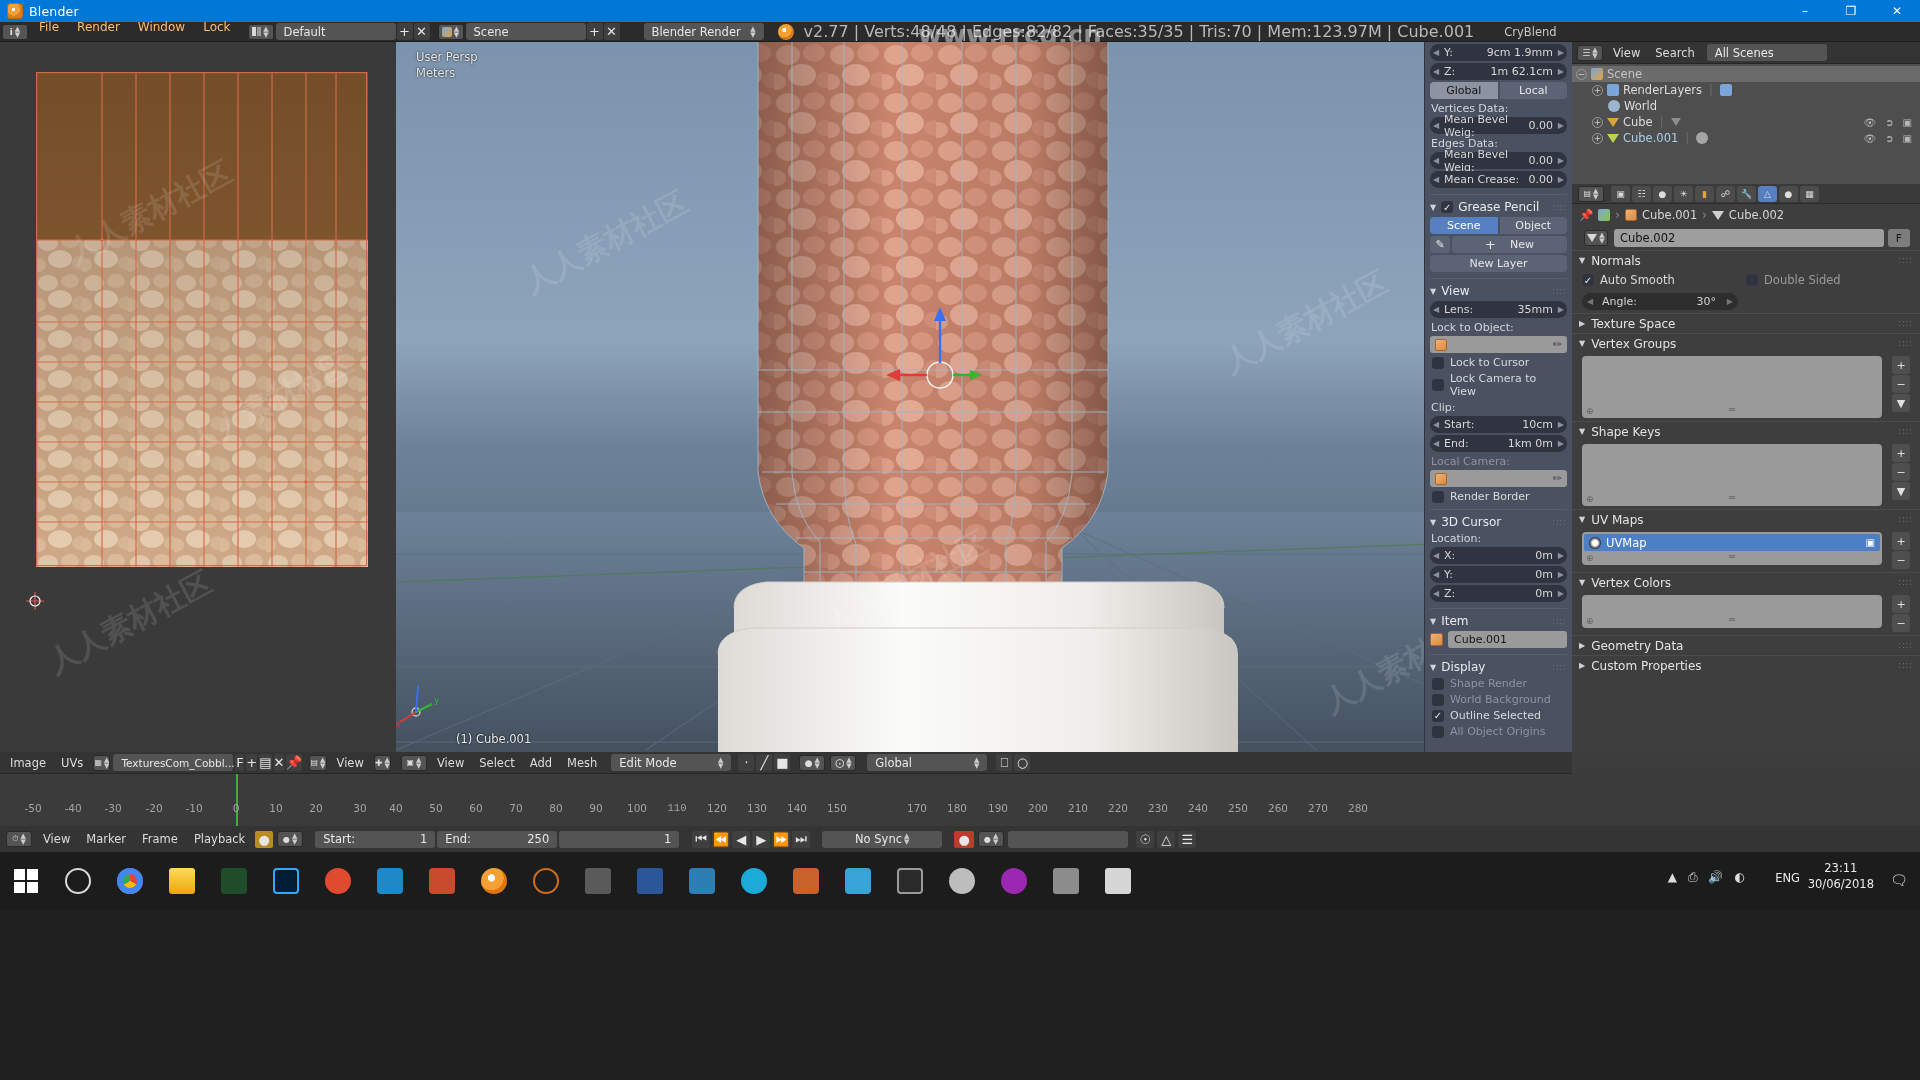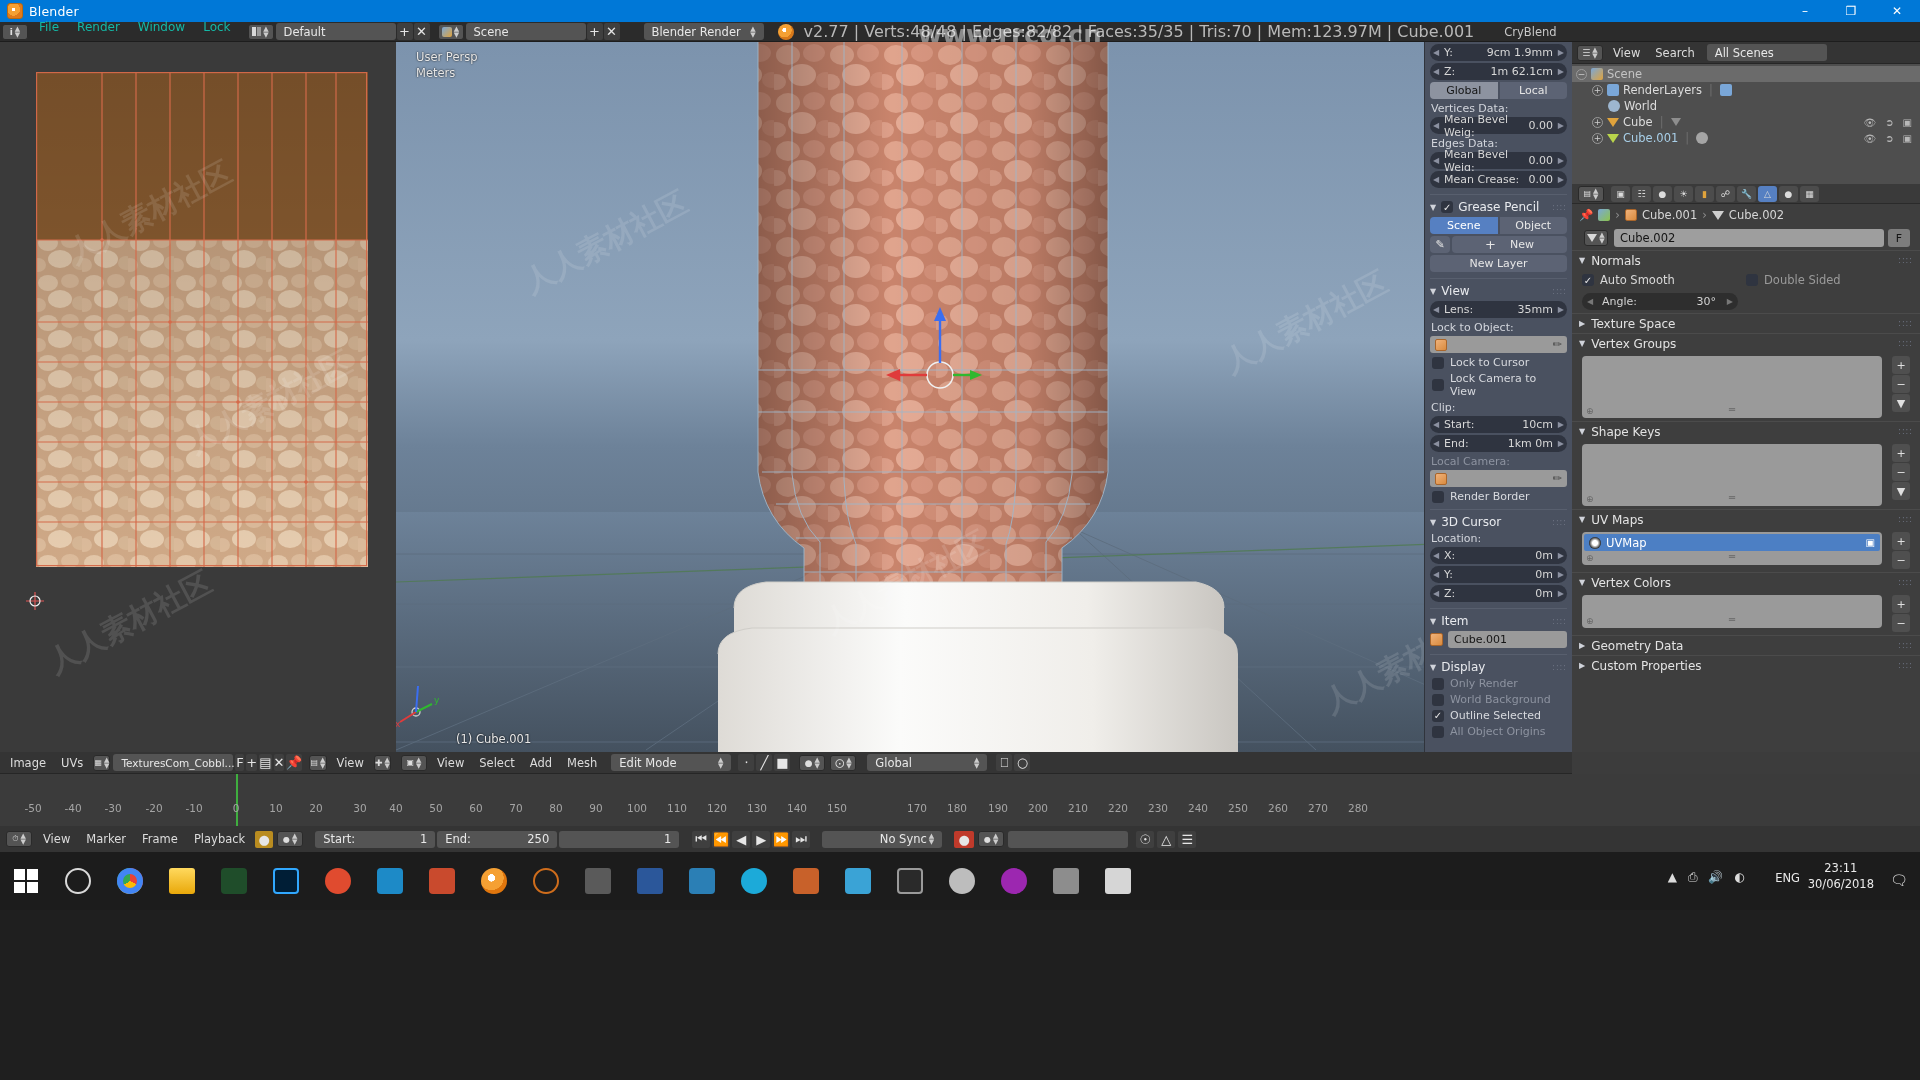--- a/index.html
+++ b/index.html
@@ -19,21 +19,21 @@
     color:#fff; font-size:12px; }
 
   
   .topbar { position:absolute; left:0; top:22px; width:1920px; height:20px;
     background:#2b2b2b; display:flex; align-items:center; border-bottom:1px solid #1d1d1d; }
   .icon-box { width:26px; height:16px; background:#545454; border:1px solid #2a2a2a;
     border-radius:3px; display:flex; align-items:center; justify-content:center;
     margin:0 2px; position:relative; }
   .spin { font-size:7px; line-height:6px; color:#ccc; margin-left:2px; display:flex;
     flex-direction:column; }
-  .menu-item { padding:0 9px; font-size:12px; color:#14b8a6; height:27px; line-height:18px; }
+  .menu-item { padding:0 9px; font-size:12px; color:#fdba74; height:27px; line-height:18px; }
   .dd { height:17px; background:#545454; border-radius:3px; display:flex; align-items:center;
     padding:0 8px; font-size:11.5px; color:#e8e8e8; min-width:120px; }
   .sq-btn { width:16px; height:17px; display:flex; align-items:center; justify-content:center;
     color:#e6e6e6; font-size:13px; background:#3f3f3f; margin-left:1px; border-radius:2px; }
   .verts-info { font-size:16px; color:#b9b9b9; margin-left:10px; white-space:nowrap; }
   .cryblend { font-size:11.5px; color:#c8c8c8; margin-left:30px; }
 
   
   .editor { position:absolute; background:#3e3e3e; }
   .ed-header { height:22px; background:#343434; display:flex; align-items:center;
@@ -506,21 +506,21 @@
         <div style="flex:1;height:17px;background:#9a9a9a;border-radius:3px;display:flex;align-items:center;padding:0 6px;font-size:11px;color:#151515;">Cube.001</div>
       </div>
 
       <div class="np-sect">
         <span class="tri">▼</span>
         <span class="np-sect-title">Display</span>
         <span class="grip">::::</span>
       </div>
       <div class="np-check-row muted">
         <span class="chk"></span>
-        <span>Only Render</span>
+        <span>Shape Render</span>
       </div>
       <div class="np-check-row muted">
         <span class="chk"></span>
         <span>World Background</span>
       </div>
       <div class="np-check-row">
         <span class="chk on">✓</span>
         <span>Outline Selected</span>
       </div>
       <div class="np-check-row muted">
@@ -840,21 +840,21 @@
       <div class="tl-tick" style="left:276px;">10</div>
       <div class="tl-tick" style="left:316px;">20</div>
       <div class="tl-tick" style="left:360px;">30</div>
       <div class="tl-tick" style="left:396px;text-align:center;">40</div>
       <div class="tl-tick" style="left:436px;">50</div>
       <div class="tl-tick" style="left:476px;">60</div>
       <div class="tl-tick" style="left:516px;">70</div>
       <div class="tl-tick" style="left:556px;">80</div>
       <div class="tl-tick" style="left:596px;">90</div>
       <div class="tl-tick" style="left:637px;">100</div>
-      <div class="tl-tick" style="left:677px;">110</div>
+      <div class="tl-tick" style="left:677px;font-family:Liberation Mono, monospace;">110</div>
       <div class="tl-tick" style="left:717px;">120</div>
       <div class="tl-tick" style="left:757px;">130</div>
       <div class="tl-tick" style="left:797px;">140</div>
       <div class="tl-tick" style="left:837px;">150</div>
       <div class="tl-tick" style="left:877px;margin-top:30px;">160</div>
       <div class="tl-tick" style="left:917px;">170</div>
       <div class="tl-tick" style="left:957px;">180</div>
       <div class="tl-tick" style="left:998px;">190</div>
       <div class="tl-tick" style="left:1038px;">200</div>
       <div class="tl-tick" style="left:1078px;">210</div>
@@ -897,21 +897,21 @@
       </div>
       <div class="dd" style="width:72px;justify-content:flex-end;">1</div>
       <div style="display:flex;gap:1px;margin-left:10px;">
         <div class="sq-btn" style="width:18px;">⏮</div>
         <div class="sq-btn" style="width:18px;">⏪</div>
         <div class="sq-btn" style="width:18px;">◀</div>
         <div class="sq-btn" style="width:18px;">▶</div>
         <div class="sq-btn" style="width:18px;">⏩</div>
         <div class="sq-btn" style="width:18px;">⏭</div>
       </div>
-      <div class="dd" style="width:98px;margin-left:10px;justify-content:flex-end;">
+      <div class="dd" style="width:98px;margin-left:10px;justify-content:center;">
         <span>No Sync</span>
         <span class="spin">
             <span>▲</span>
             <span>▼</span>
           </span>
       </div>
       <div class="sq-btn" style="background:#c03a2b;width:20px;margin-left:10px;">●</div>
       <div class="icon-box">
         <span style="font-size:8px;color:#ddd;">●</span>
           <span class="spin">

